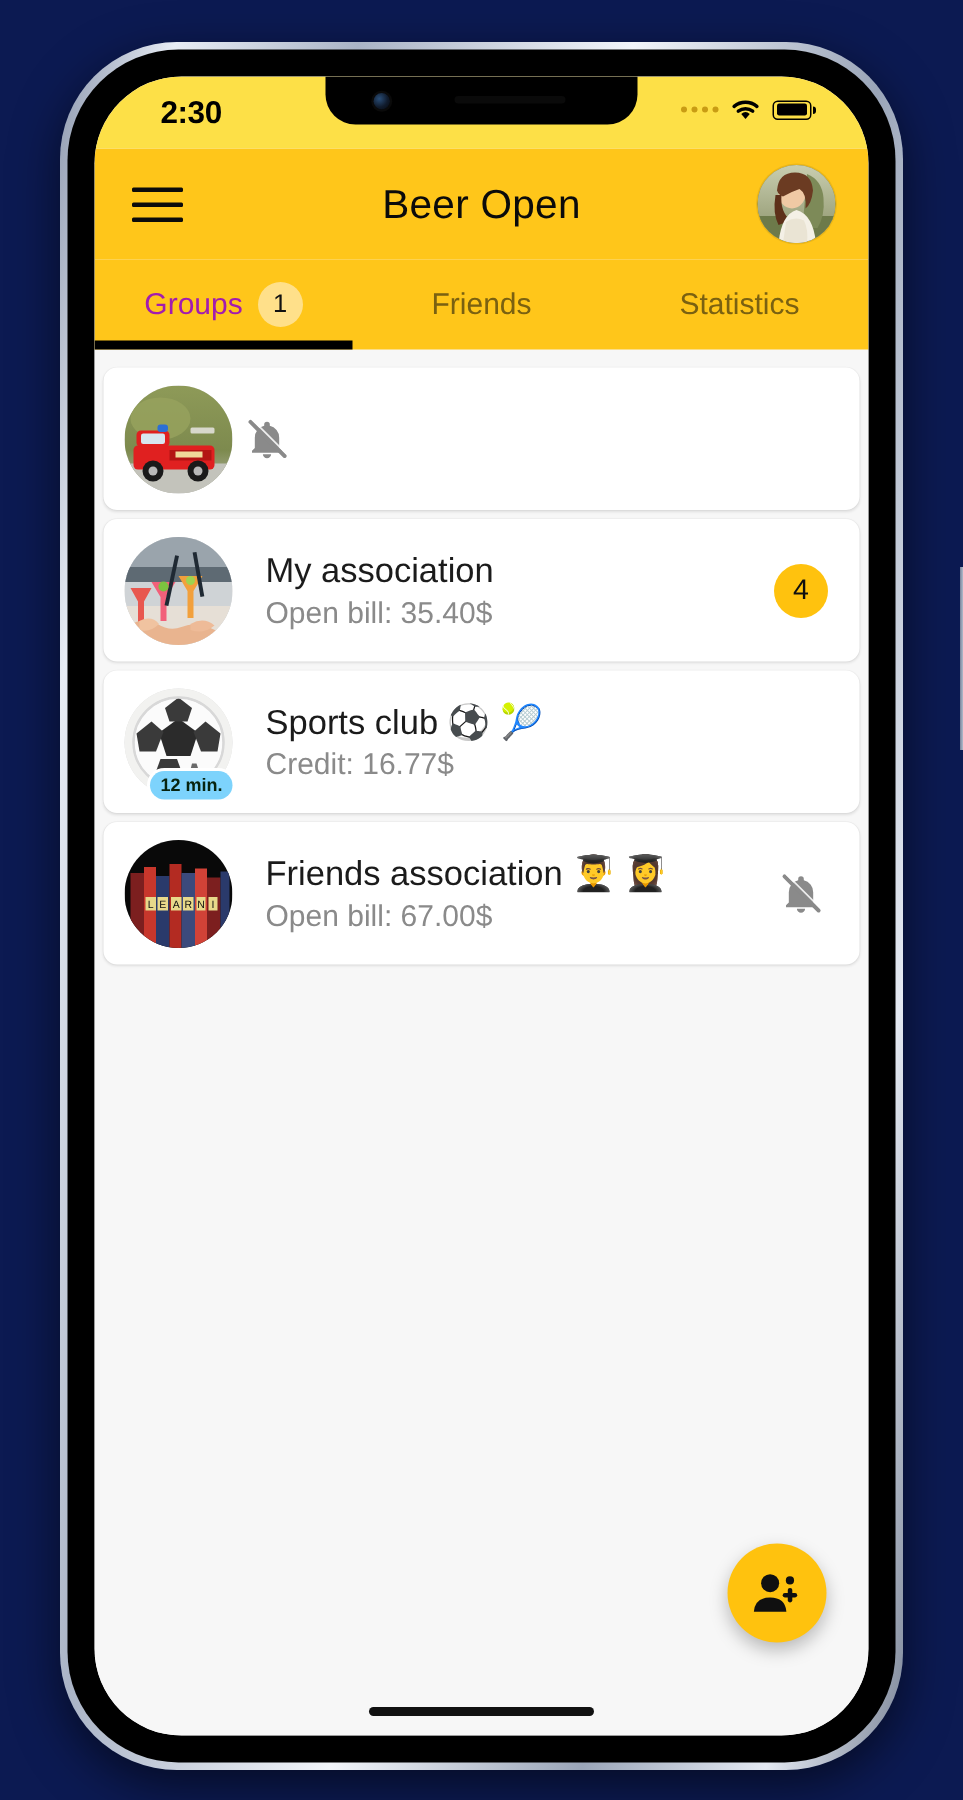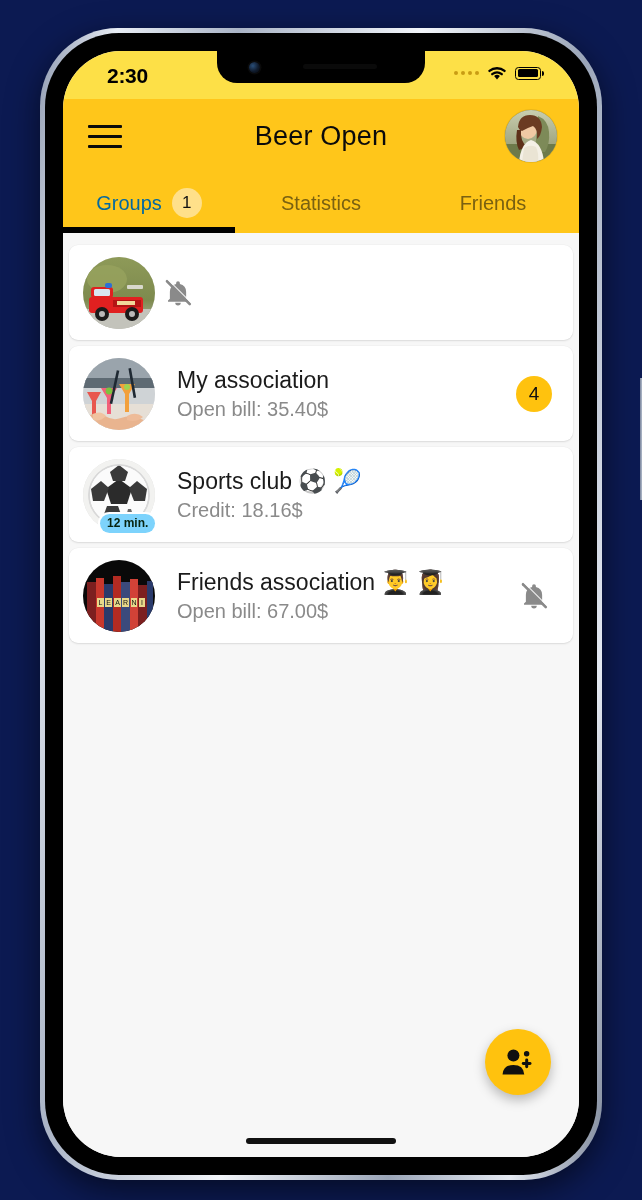--- a/index.html
+++ b/index.html
@@ -173,21 +173,21 @@
   .tab {
     flex: 1;
     display: flex;
     align-items: center;
     justify-content: center;
     gap: 10px;
     position: relative;
     cursor: pointer;
   }
   .tab .tab-label { font-size: 20px; color: #7a6111; }
-  .tab.active .tab-label { color: #0369a1; }
+  .tab.active .tab-label { color: #a21caf; }
   .tab-badge {
     min-width: 30px; height: 30px;
     border-radius: 50%;
     background: #FFE08A;
     color: #111;
     font-size: 17px;
     display: flex; align-items: center; justify-content: center;
     padding: 0 6px;
   }
   #tab-indicator {
@@ -371,24 +371,24 @@
           </svg>
         </div>
       </div>
 
       <div id="tab-bar">
         <div class="tab active">
           <span class="tab-label">Groups</span>
           <span class="tab-badge">1</span>
         </div>
         <div class="tab">
+          <span class="tab-label">Friends</span>
+        </div>
+        <div class="tab">
           <span class="tab-label">Statistics</span>
-        </div>
-        <div class="tab">
-          <span class="tab-label">Friends</span>
         </div>
         <div id="tab-indicator"></div>
       </div>
 
       <div id="content">
         <div id="group-list">
 
           <div class="group-card">
             <div class="avatar-wrap">
               <div class="group-avatar">
@@ -468,21 +468,21 @@
                   <path d="M64 30 l-10 -8 l-8 7 l5 13 l11 0z" fill="#3a3a3a"></path>
                   <path d="M20 58 l4 -11 l11 0 l4 11 l-9 7z" fill="#3a3a3a"></path>
                   <path d="M52 62 l-4 -12 l-3 0 l-3 12 l6 4z" fill="#3a3a3a" opacity="0.75"></path>
                   <circle cx="36" cy="36" r="30" fill="none" stroke="#d8d8d8" stroke-width="1.6"></circle>
                 </svg>
               </div>
               <div class="time-badge">12 min.</div>
             </div>
             <div class="group-text">
               <div class="group-name">Sports club ⚽ 🎾</div>
-              <div class="group-sub">Credit: 18.16$</div>
+              <div class="group-sub">Credit: 16.77$</div>
             </div>
             <div class="trailing"></div>
           </div>
 
           <div class="group-card">
             <div class="avatar-wrap">
               <div class="group-avatar">
                 <svg class="art" viewBox="0 0 72 72" preserveAspectRatio="xMidYMid slice">
                   <rect width="72" height="72" fill="#090909"></rect>
                   <rect x="4" y="22" width="9" height="50" fill="#7c1f1f"></rect>

